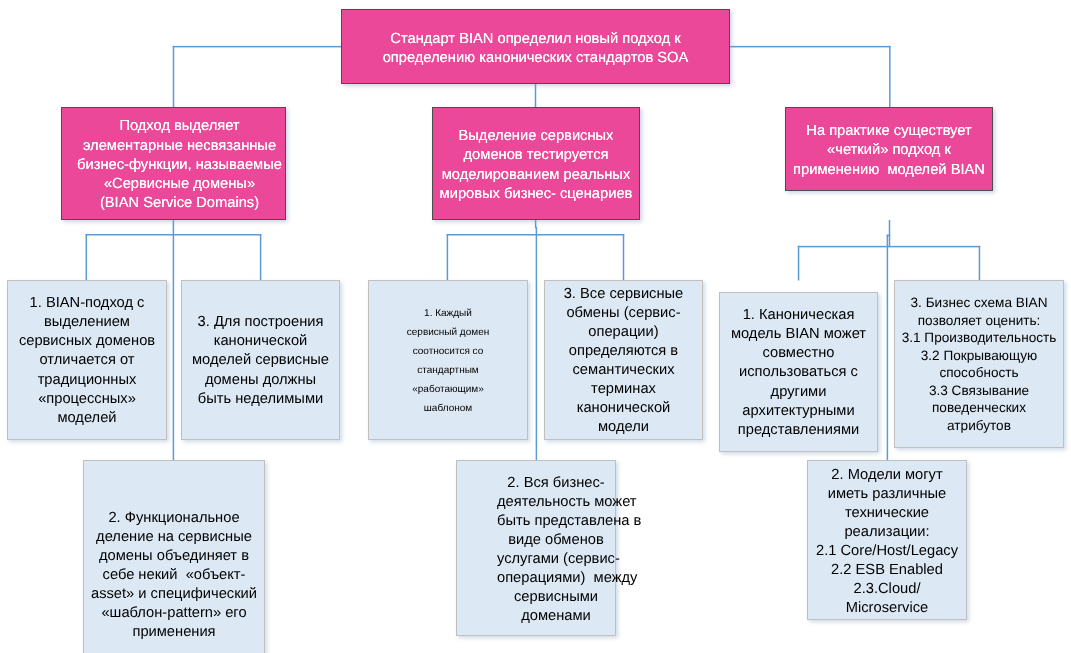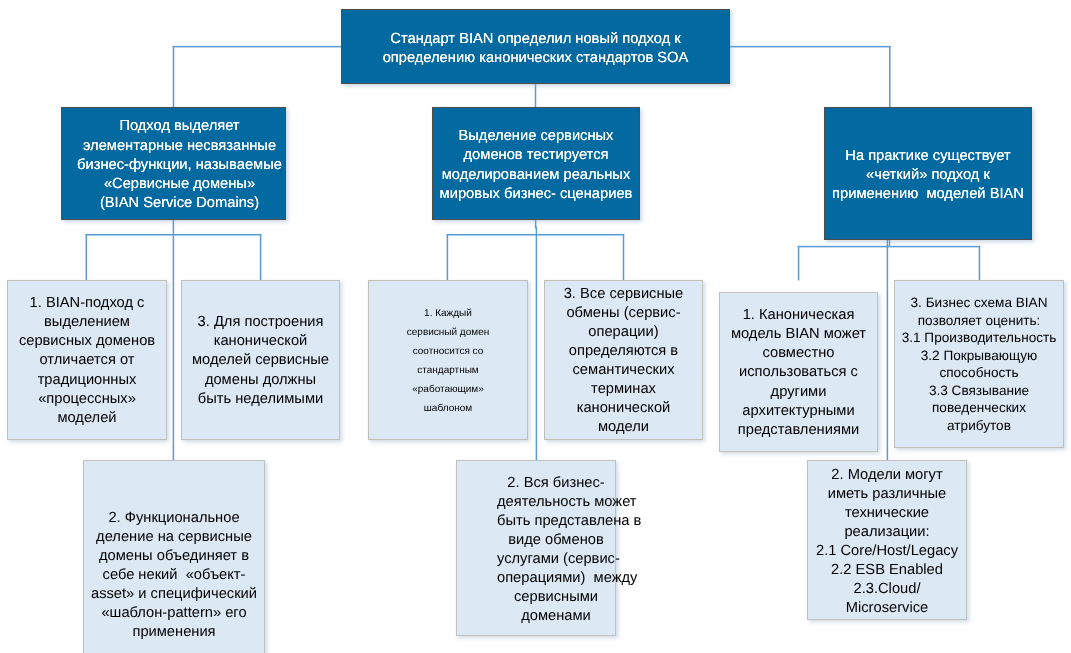--- a/index.html
+++ b/index.html
@@ -6,21 +6,21 @@
   body{width:1071px;height:653px;background:#ffffff;
        font-family:"Liberation Sans",sans-serif;overflow:hidden;
        -webkit-font-smoothing:antialiased;
        text-rendering:geometricPrecision;}
   #stage{position:relative;width:1071px;height:653px;}
   .box{will-change:transform;}
   .box{position:absolute;box-sizing:border-box;display:flex;align-items:center;
        justify-content:center;text-align:center;}
   .box .txt{display:block;width:100%;}
   .box .ln-t{display:block;white-space:pre;}
-  .dark{background:#0369a1;color:#fff;border:1px solid #4d4d4d;
+  .dark{background:#ec4899;color:#fff;border:1px solid #4d4d4d;
         text-shadow:0 0 0.4px #fff;
         box-shadow:2px 2px 4px rgba(140,165,200,.45);}
   .light{background:#dce8f4;color:#000;border:1.25px solid #c1c0bc;
          box-shadow:2px 2px 4px rgba(150,175,205,.45);}
   #wires{position:absolute;left:0;top:0;width:1071px;height:653px;}
   #wires rect{fill:#5b9bd5;shape-rendering:auto;}
 </style>
 </head>
 <body>
 
@@ -62,21 +62,21 @@
     </span>
   </div>
   <div class="box dark" style="left:432px;top:107px;width:208px;height:113px;font-size:14.7px;line-height:19.3px;">
     <span class="txt" style="transform:translateY(2.1px);">
       <span class="ln-t">Выделение сервисных</span>
       <span class="ln-t">доменов тестируется</span>
       <span class="ln-t">моделированием реальных</span>
       <span class="ln-t">мировых бизнес- сценариев</span>
     </span>
   </div>
-  <div class="box dark" style="left:824px;top:107px;width:208px;height:133px;font-size:14.7px;line-height:19.3px;">
+  <div class="box dark" style="left:785px;top:107px;width:208px;height:84px;font-size:14.7px;line-height:19.3px;">
     <span class="txt" style="transform:translateY(1.8px);">
       <span class="ln-t">На практике существует</span>
       <span class="ln-t">«четкий» подход к</span>
       <span class="ln-t">применению  моделей BIAN</span>
     </span>
   </div>
   <div class="box light" style="left:7px;top:280px;width:160px;height:160px;font-size:14.7px;line-height:19.1px;">
     <span class="txt" style="transform:translateY(0.8px);">
       <span class="ln-t">1. BIAN-подход с</span>
       <span class="ln-t">выделением</span>

